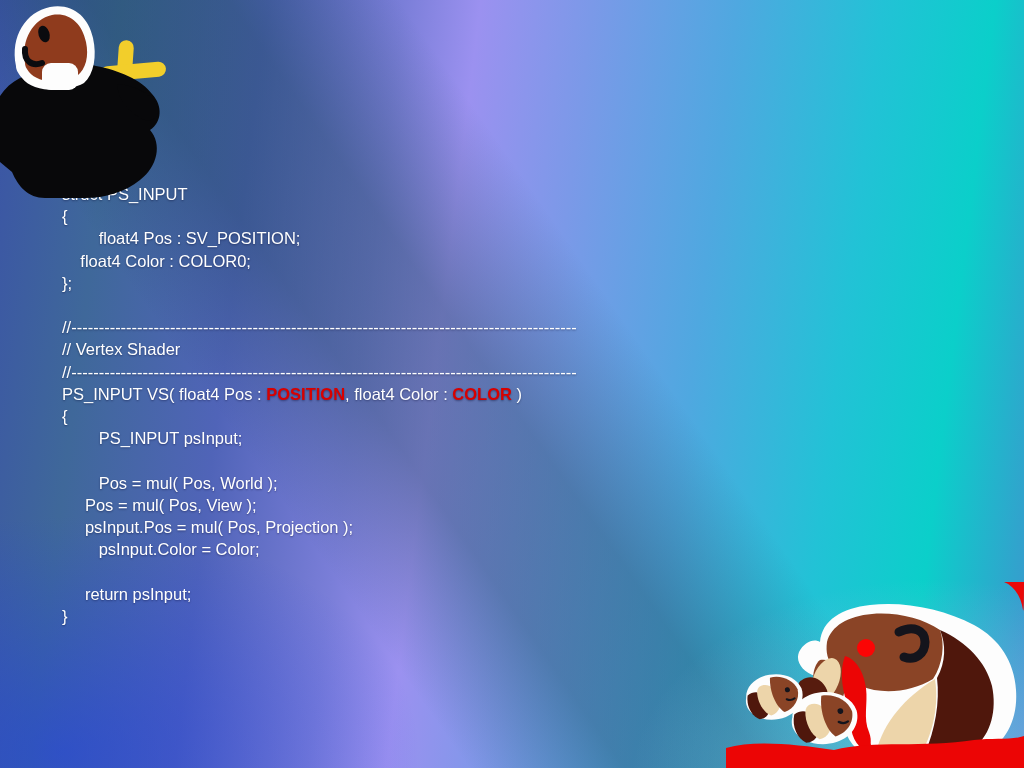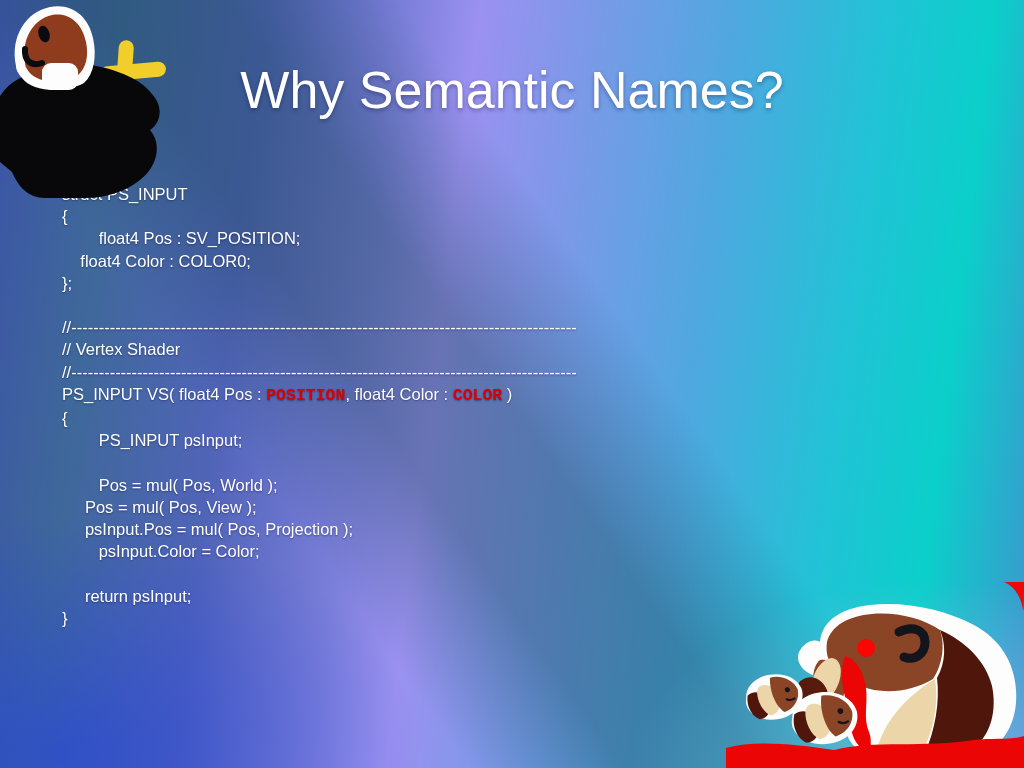--- a/index.html
+++ b/index.html
@@ -17,31 +17,30 @@
     text-align:center;font-size:52px;font-weight:400;color:#ffffff;
     text-shadow:0 2px 4px rgba(10,10,50,0.35);
     letter-spacing:0px;
   }
   .code{
     position:absolute;left:62px;top:183px;
     font-size:16.5px;line-height:22.2px;color:#ffffff;
     white-space:pre;
     text-shadow:0 1px 2px rgba(0,0,40,0.4);
   }
-  .code .hl{color:#d80000;font-weight:700;font-family:Liberation Mono, monospace;}
+  .code .hl{color:#d80000;font-weight:700;}
   svg{position:absolute;display:block;}
   .priest-svg{left:0;top:570;width:190px;height:198px;}
   .creatures-svg{left:724px;top:580px;width:300px;height:188px;}
 </style>
 </head>
 <body>
 
 <div class="slide">
 
-  <h1 class="title">Why Semantic Names?</h1>
 
   <div class="code"><div class="code-line"><span>struct PS_INPUT</span></div><div class="code-line"><span>{</span></div><div class="code-line"><span>        float4 Pos : SV_POSITION;</span></div><div class="code-line"><span>    float4 Color : COLOR0;</span></div><div class="code-line"><span>};</span></div><div class="code-line">&nbsp;</div><div class="code-line"><span>//--------------------------------------------------------------------------------------------</span></div><div class="code-line"><span>// Vertex Shader</span></div><div class="code-line"><span>//--------------------------------------------------------------------------------------------</span></div><div class="code-line"><span>PS_INPUT VS( float4 Pos : </span><span class="hl">POSITION</span><span>, float4 Color : </span><span class="hl">COLOR</span><span> )</span></div><div class="code-line"><span>{</span></div><div class="code-line"><span>        PS_INPUT psInput;</span></div><div class="code-line">&nbsp;</div><div class="code-line"><span>        Pos = mul( Pos, World );</span></div><div class="code-line"><span>     Pos = mul( Pos, View );</span></div><div class="code-line"><span>     psInput.Pos = mul( Pos, Projection );</span></div><div class="code-line"><span>        psInput.Color = Color;</span></div><div class="code-line">&nbsp;</div><div class="code-line"><span>     return psInput;</span></div><div class="code-line"><span>}</span></div></div>
 
   <svg class="priest-svg" viewBox="0 0 190 198">
     <g>
       <rect x="116" y="40" width="15" height="94" rx="7.5" fill="#f2ce2b" transform="rotate(4 123 87)"></rect>
       <rect x="100" y="64" width="66" height="15" rx="7.5" fill="#f2ce2b" transform="rotate(-5 133 71)"></rect>
     </g>
     <path fill="#08080a" d="M46 72 C60 62 82 60 96 66 C118 70 142 80 152 94 C163 106 162 122 150 130 C162 144 158 166 140 180 C125 192 105 198 85 198 L45 198 C28 198 18 186 12 172 L0 162 L0 96 C10 80 28 72 46 72 Z"></path>
     <path fill="#08080a" d="M118 84 C138 86 154 96 158 108 C160 118 150 124 140 118 C128 110 116 98 118 84 Z"></path>

